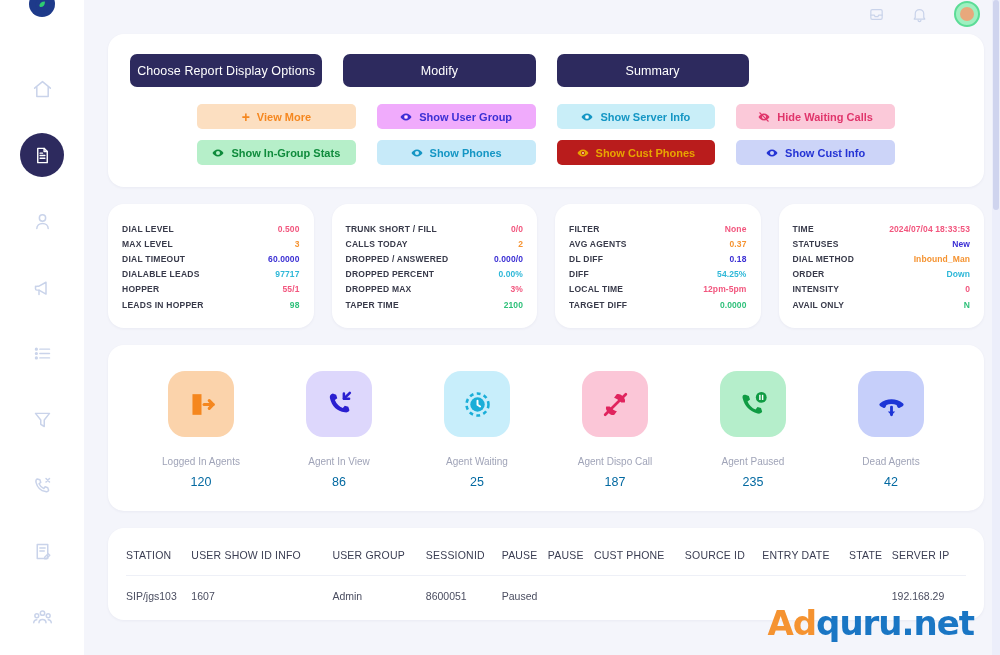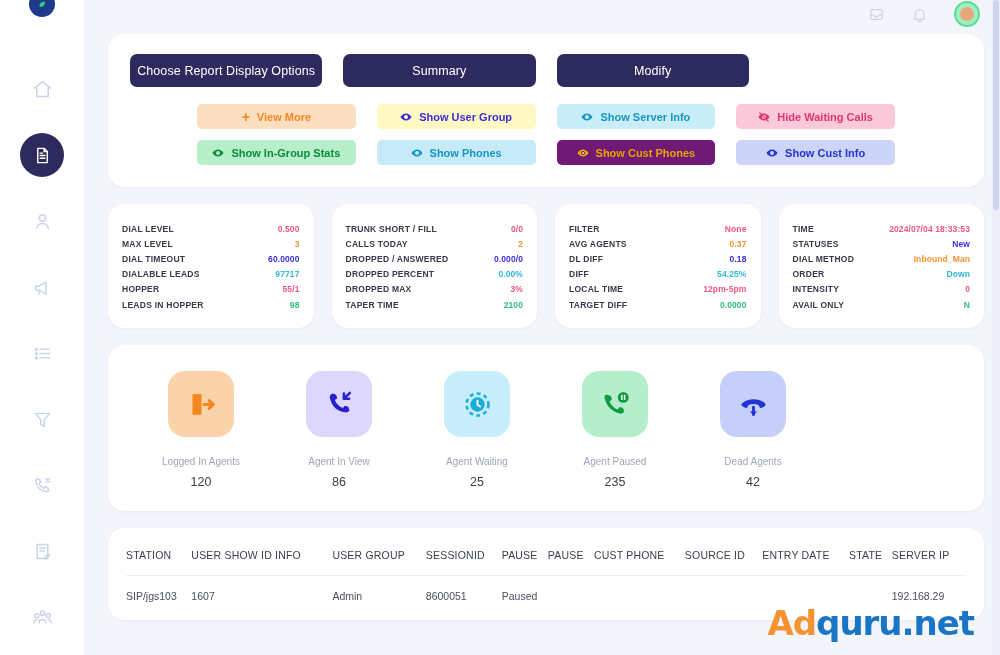--- a/index.html
+++ b/index.html
@@ -195,21 +195,21 @@
   }
   .metric-icon svg { width: 31px; height: 31px; display: block; }
   .metric-label {
     margin-top: 19px;
     font-size: 10px;
     color: #a0a4b8;
   }
   .metric-value {
     margin-top: 8px;
     font-size: 12.5px;
-    color: #404040;
+    color: #0369a1;
     text-align: center;
   }
 
   
   .table-card {
     margin-top: 17px;
     padding: 0 18px;
     height: 92px;
     overflow: hidden;
   }
@@ -353,30 +353,30 @@
       </svg>
     </span>
     <span class="avatar">
       <span class="avatar-face"></span>
     </span>
   </div>
 
   <div class="card actions-card">
     <div class="btn-row">
       <button class="btn-dark">Choose Report Display Options</button>
+      <button class="btn-dark">Modify</button>
       <button class="btn-dark">Summary</button>
-      <button class="btn-dark">Modify</button>
     </div>
 
     <div class="pill-grid">
       <button class="pill" style="background:#fcdfc1;color:#f5871f">
         <span class="plus">+</span>
         <span>View More</span>
       </button>
-      <button class="pill" style="background:#fef9c3;color:#3b2fd4">
+      <button class="pill" style="background:#f0abfc;color:#3b2fd4">
         <svg viewBox="0 0 24 24" fill="currentColor">
             <path d="M12 5C6.8 5 2.7 9.1 1 12c1.7 2.9 5.8 7 11 7s9.3-4.1 11-7c-1.7-2.9-5.8-7-11-7zm0 11a4 4 0 110-8 4 4 0 010 8z"></path>
             <circle cx="12" cy="12" r="2" fill="#fff"></circle>
           </svg>
         <span>Show User Group</span>
       </button>
       <button class="pill" style="background:#c9eef8;color:#1596c4">
         <svg viewBox="0 0 24 24" fill="currentColor">
             <path d="M12 5C6.8 5 2.7 9.1 1 12c1.7 2.9 5.8 7 11 7s9.3-4.1 11-7c-1.7-2.9-5.8-7-11-7zm0 11a4 4 0 110-8 4 4 0 010 8z"></path>
             <circle cx="12" cy="12" r="2" fill="#fff"></circle>
@@ -398,21 +398,21 @@
           </svg>
         <span>Show In-Group Stats</span>
       </button>
       <button class="pill" style="background:#c7eaf9;color:#1596c4">
         <svg viewBox="0 0 24 24" fill="currentColor">
             <path d="M12 5C6.8 5 2.7 9.1 1 12c1.7 2.9 5.8 7 11 7s9.3-4.1 11-7c-1.7-2.9-5.8-7-11-7zm0 11a4 4 0 110-8 4 4 0 010 8z"></path>
             <circle cx="12" cy="12" r="2" fill="#c7eaf9"></circle>
           </svg>
         <span>Show Phones</span>
       </button>
-      <button class="pill" style="background:#701a75;color:#e8a400">
+      <button class="pill" style="background:#b91c1c;color:#e8a400">
         <svg viewBox="0 0 24 24" fill="currentColor">
             <path d="M12 5C6.8 5 2.7 9.1 1 12c1.7 2.9 5.8 7 11 7s9.3-4.1 11-7c-1.7-2.9-5.8-7-11-7zm0 11a4 4 0 110-8 4 4 0 010 8z"></path>
             <circle cx="12" cy="12" r="2" fill="#fbe8a0"></circle>
           </svg>
         <span>Show Cust Phones</span>
       </button>
       <button class="pill" style="background:#ccd4f8;color:#2433d4">
         <svg viewBox="0 0 24 24" fill="currentColor">
             <path d="M12 5C6.8 5 2.7 9.1 1 12c1.7 2.9 5.8 7 11 7s9.3-4.1 11-7c-1.7-2.9-5.8-7-11-7zm0 11a4 4 0 110-8 4 4 0 010 8z"></path>
             <circle cx="12" cy="12" r="2" fill="#ccd4f8"></circle>
@@ -564,20 +564,31 @@
           <svg viewBox="0 0 24 24">
             <circle cx="12" cy="12" r="8.5" fill="none" stroke="#1aaed8" stroke-width="2" stroke-dasharray="3 2.6"></circle>
             <circle cx="12" cy="12" r="5.6" fill="#1aaed8"></circle>
             <path d="M12 9v3.2l2 1.4" stroke="#fff" stroke-width="1.5" fill="none" stroke-linecap="round"></path>
           </svg>
         </div>
         <div class="metric-label">Agent Waiting</div>
         <div class="metric-value">25</div>
       </div>
 
+      <div class="metric">
+        <div class="metric-icon" style="background:#fbc6d7">
+          <svg viewBox="0 0 24 24">
+            <path d="M7.5 13.5c2 2 3.8 3.2 5.6 3.8l-2 2.6c-1.5.6-3.1 0-4.7-1.6s-2.2-3.2-1.6-4.7z" fill="#e0245e"></path>
+            <path d="M16.5 10.5c-2-2-3.8-3.2-5.6-3.8l2-2.6c1.5-.6 3.1 0 4.7 1.6s2.2 3.2 1.6 4.7z" fill="#e0245e"></path>
+            <path d="M4 20L20 4" stroke="#e0245e" stroke-width="2.1" stroke-linecap="round"></path>
+          </svg>
+        </div>
+        <div class="metric-label">Agent Dispo Call</div>
+        <div class="metric-value">187</div>
+      </div>
 
       <div class="metric">
         <div class="metric-icon" style="background:#b5eecb">
           <svg viewBox="0 0 24 24">
             <path d="M5.8 4.5l2.6.9.9 2.7-1.9 1.5a11.5 11.5 0 006.2 6.2l1.5-1.9 2.7.9.9 2.6c-.5 1.3-2 2-3.6 1.6C9 17.2 5.1 13.3 3.6 7.1c-.4-1.6.3-3.1 2.2-2.6z" fill="#0f9b43"></path>
             <circle cx="18" cy="6.5" r="4.2" fill="#0f9b43"></circle>
             <rect x="16.4" y="4.5" width="1.1" height="4" fill="#fff"></rect>
             <rect x="18.5" y="4.5" width="1.1" height="4" fill="#fff"></rect>
           </svg>
         </div>

